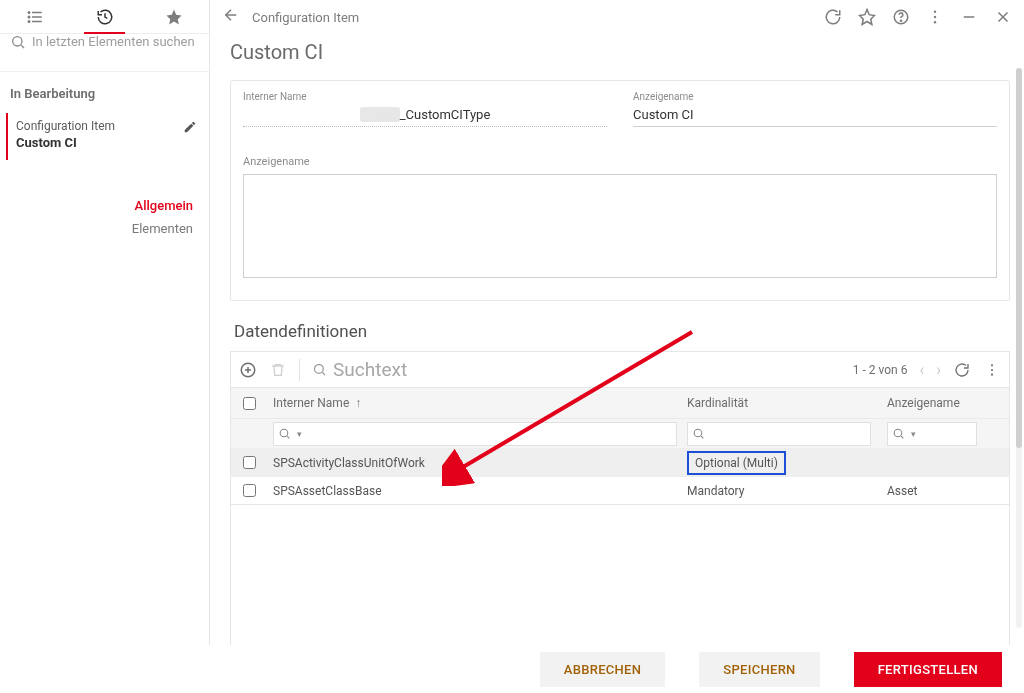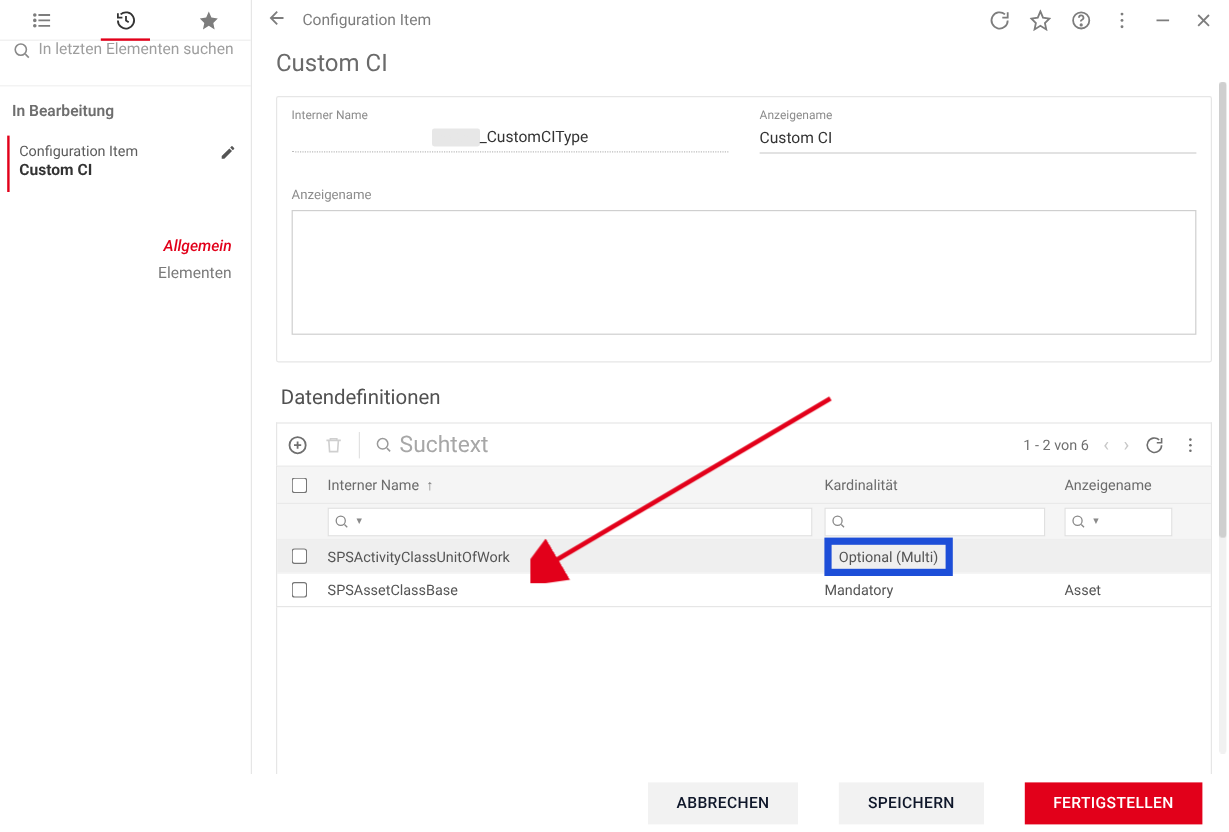--- a/index.html
+++ b/index.html
@@ -25,21 +25,21 @@
 
   .sb-item { position: relative; padding: 6px 12px 10px 16px; }
   .sb-item::before { content: ""; position: absolute; left: 6px; top: 0; bottom: 0; width: 2px; background: #e2001a; }
   .sb-item-head { display: flex; justify-content: space-between; align-items: flex-start; }
   .sb-item-title { font-size: 12px; color: #5c5c5c; }
   .sb-item-sub   { font-size: 13px; font-weight: 700; color: #333; margin-top: 2px; }
   .sb-edit { color: #555; cursor: pointer; }
   .sb-edit svg { width: 14px; height: 14px; }
 
   .sb-sub { text-align: right; padding: 4px 16px; font-size: 13px; cursor: pointer; }
-  .sb-sub.active { color: #e2001a; font-weight: 500; font-style: italic; }
+  .sb-sub.active { color: #e2001a; font-weight: 500; }
   .sb-sub.inactive { color: #7a7a7a; }
 
   
   .main { flex: 1; display: flex; flex-direction: column; position: relative; }
 
   .top-bar { height: 34px; display: flex; align-items: center; padding: 0 12px; gap: 12px; color: #666; }
   .top-bar .back { cursor: pointer; }
   .top-bar .crumb { font-size: 13px; color: #7d7d7d; }
   .top-bar .spacer { flex: 1; }
   .top-icon { width: 18px; height: 18px; color: #7d7d7d; cursor: pointer; }
@@ -82,27 +82,27 @@
   .col1 { width: 420px; padding-left: 6px; display:flex; align-items:center; gap:6px;}
   .col2 { width: 200px; }
   .col3 { flex: 1; }
   .sort-up { font-size: 12px; color:#7a7a7a;}
   .g-filter .filter-cell { display:flex; align-items:center; gap:6px; height: 24px; border: 1px solid #e0e0e0; background:#fff; margin-right:10px; padding:0 4px; font-size:12px; color:#888;}
   .g-filter .col1 .filter-cell{ width: 404px;}
   .g-filter .col2 .filter-cell{ width: 184px;}
   .g-filter .col3 .filter-cell{ width: 90px;}
   .chev-down { font-size:9px; color:#8a8a8a;}
 
-  .hl { border: 6px solid #1d4ed8; padding: 0 6px; display:inline-block; line-height:20px; }
+  .hl { border: 2px solid #1d4ed8; padding: 0 6px; display:inline-block; line-height:20px; }
 
   .grid-blank { height: 146px; border: 1px solid #e6e6e6; border-top: none; }
 
   
   .footer { position: absolute; bottom: 0; right: 0; left: 210px; height: 48px; background:#fff; display:flex; justify-content:flex-end; align-items:center; gap: 34px; padding-right: 22px; }
-  .btn { font-size: 13px; font-weight: 500; padding: 10px 24px; letter-spacing: .3px; cursor:pointer; border:none; background:transparent; color:#0f172a; }
+  .btn { font-size: 13px; font-weight: 500; padding: 10px 24px; letter-spacing: .3px; cursor:pointer; border:none; background:transparent; color:#a16207; }
   .btn.flat { background:#f2f2f2; }
   .btn.primary { background:#e2001a; color:#fff; }
 
   
   .vscroll { position:absolute; right:2px; top:68px; width:6px; height:560px; background:#f1f1f1; border-radius:3px; }
   .vscroll .thumb { position:absolute; top:0; width:6px; height:380px; background:#cfcfcf; border-radius:3px;}
 
   
   .annot { position:absolute; pointer-events:none; }
 </style>

